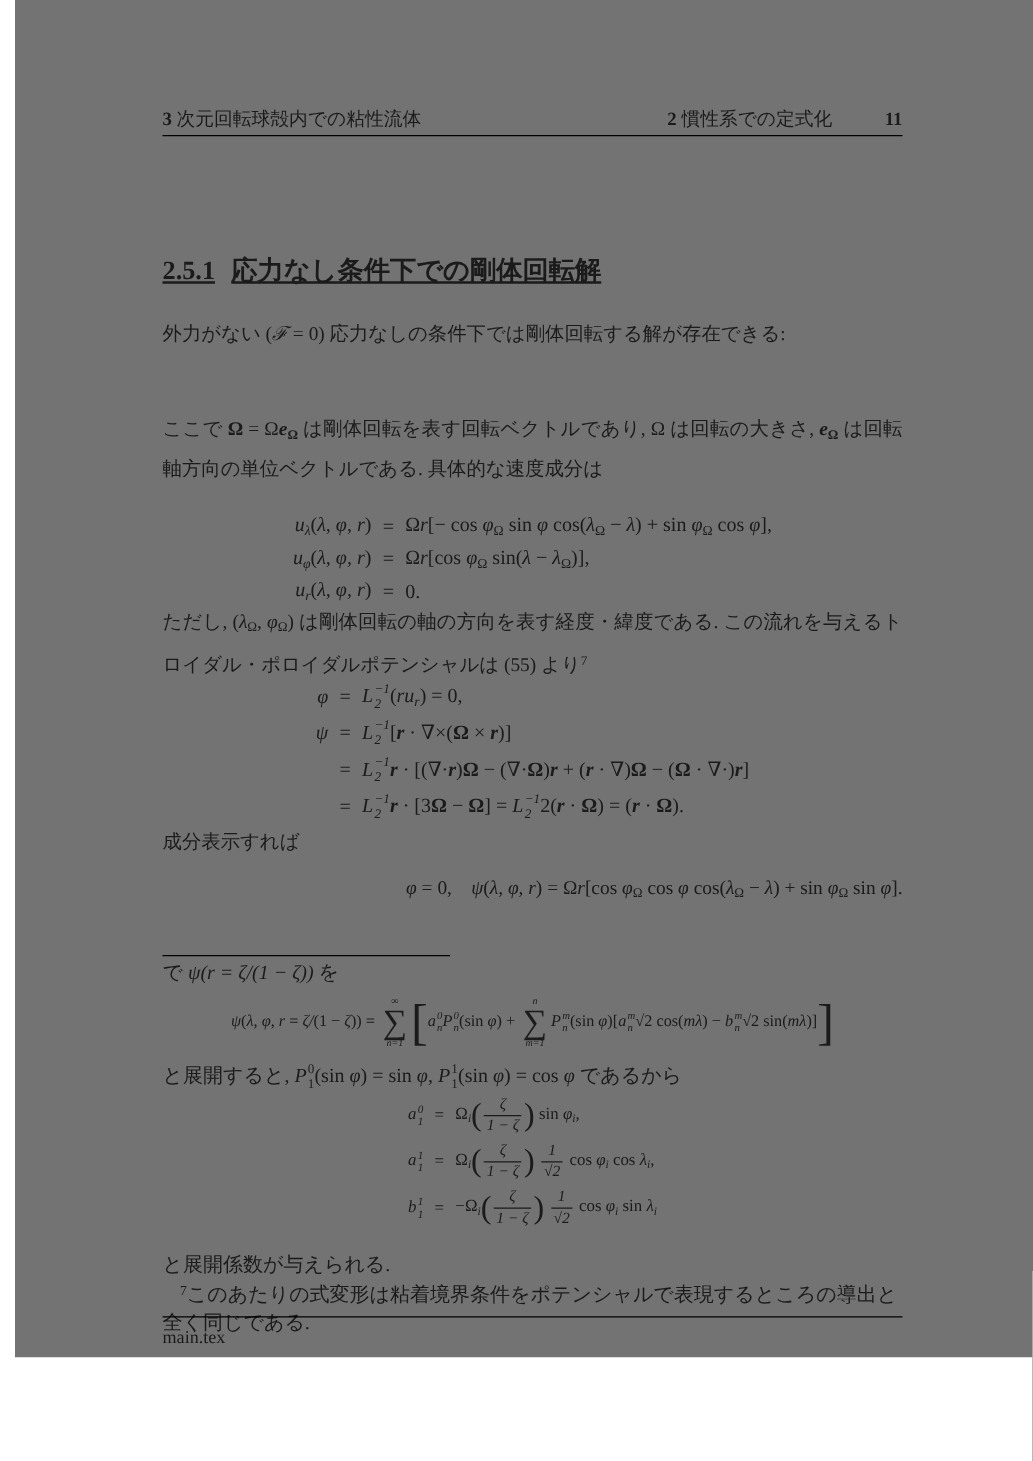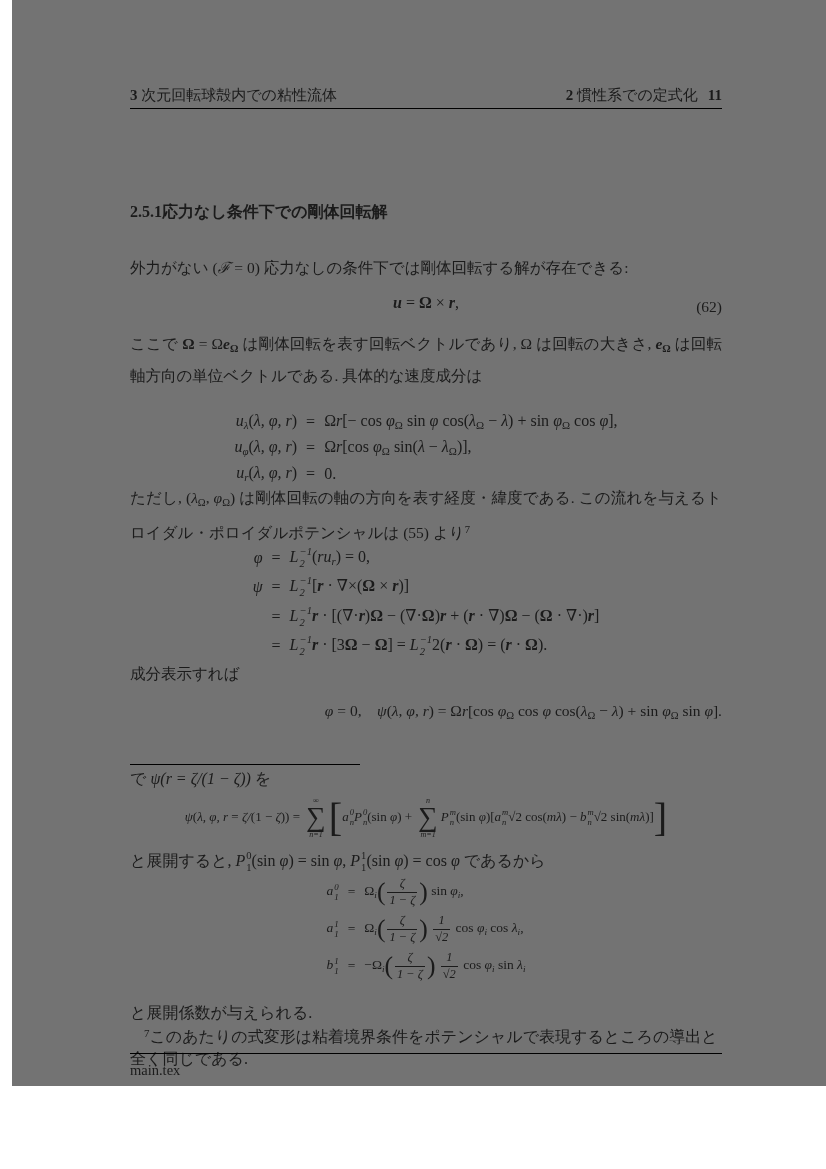--- a/index.html
+++ b/index.html
@@ -3,30 +3,30 @@
 <meta charset="utf-8">
 <style>
   html,body{margin:0;padding:0;background:#ffffff;}
   .page{position:relative;width:826px;height:1086px;background:#737373;overflow:hidden;
         color:#1b1b1b;font-family:"Liberation Serif","DejaVu Serif",serif;margin-left:12px;}
   .abs{position:absolute;}
   .cx{left:118px;width:592px;}
 
   
   .running-header{top:86px;display:flex;justify-content:space-between;align-items:baseline;font-size:15px;}
-  .rh-right{display:flex;gap:10px;align-items:baseline;}
+  .rh-right{display:flex;gap:42px;align-items:baseline;}
   .bn{font-weight:bold;}
   .rule{height:1px;background:#000;}
   .header-rule{top:108px;}
   .footer-rule{top:1053px;}
   .footer{top:1062px;display:flex;justify-content:space-between;font-size:14.5px;}
 
   
   .sec-head{top:140px;display:flex;gap:16px;align-items:baseline;font-weight:bold;font-size:19px;}
-  .subsec-head{top:202px;display:flex;align-items:baseline;font-weight:bold;font-size:16px;}
+  .subsec-head{top:202px;display:flex;gap:13px;align-items:baseline;font-weight:bold;font-size:21px;text-decoration:underline;}
   .head-num{font-family:"Liberation Serif","DejaVu Serif",serif;}
   .head-title{font-family:"Liberation Sans","DejaVu Sans",sans-serif;}
 
   
   .para{font-size:15.5px;line-height:27px;text-align:justify;}
   .p1{top:254px;} .p2{top:330px;} .p3{top:484px;} .p4{top:660px;} .p5{top:736px;}
 
   
   .eq{font-style:italic;font-size:16px;}
   .rm{font-style:normal;} .it{font-style:italic;}
@@ -86,24 +86,20 @@
   <div class="abs cx rule header-rule"></div>
 
 
   <div class="abs cx subsec-head">
     <span class="head-num">2.5.1</span>
     <span class="head-title">応力なし条件下での剛体回転解</span>
   </div>
 
   <div class="abs cx para p1"><span>外力がない (</span><span class="it">ℱ</span><span> = 0) 応力なしの条件下では剛体回転する解が存在できる:</span></div>
 
-  <div class="abs cx eq eq62">
-    <span class="eqc"><span class="b">u</span><span class="rm"> = </span><span class="bg">Ω</span><span class="rm"> × </span><span class="b">r</span><span class="rm">,</span></span>
-    <span class="eq-num">(62)</span>
-  </div>
 
   <div class="abs cx para p2"><span>ここで </span><span class="bg">Ω</span><span> = Ω</span><span class="b">e</span><span class="sub bg">Ω</span><span> は剛体回転を表す回転ベクトルであり, Ω は回転の大きさ, </span><span class="b">e</span><span class="sub bg">Ω</span><span> は回転軸方向の単位ベクトルである. 具体的な速度成分は</span></div>
 
   <div class="abs cx eq eqrows vel">
     <div class="lhs"><span>u</span><span class="sub">λ</span><span class="rm">(</span><span>λ, φ, r</span><span class="rm">)</span></div>
     <div class="rel">=</div>
     <div class="rhs"><span class="rm">Ω</span><span>r</span><span class="rm">[− cos </span><span>φ</span><span class="sub rm">Ω</span><span class="rm"> sin </span><span>φ</span><span class="rm"> cos(</span><span>λ</span><span class="sub rm">Ω</span><span class="rm"> − </span><span>λ</span><span class="rm">) + sin </span><span>φ</span><span class="sub rm">Ω</span><span class="rm"> cos </span><span>φ</span><span class="rm">],</span></div>
     <div class="lhs"><span>u</span><span class="sub">φ</span><span class="rm">(</span><span>λ, φ, r</span><span class="rm">)</span></div>
     <div class="rel">=</div>
     <div class="rhs"><span class="rm">Ω</span><span>r</span><span class="rm">[cos </span><span>φ</span><span class="sub rm">Ω</span><span class="rm"> sin(</span><span>λ</span><span class="rm"> − </span><span>λ</span><span class="sub rm">Ω</span><span class="rm">)],</span></div>

